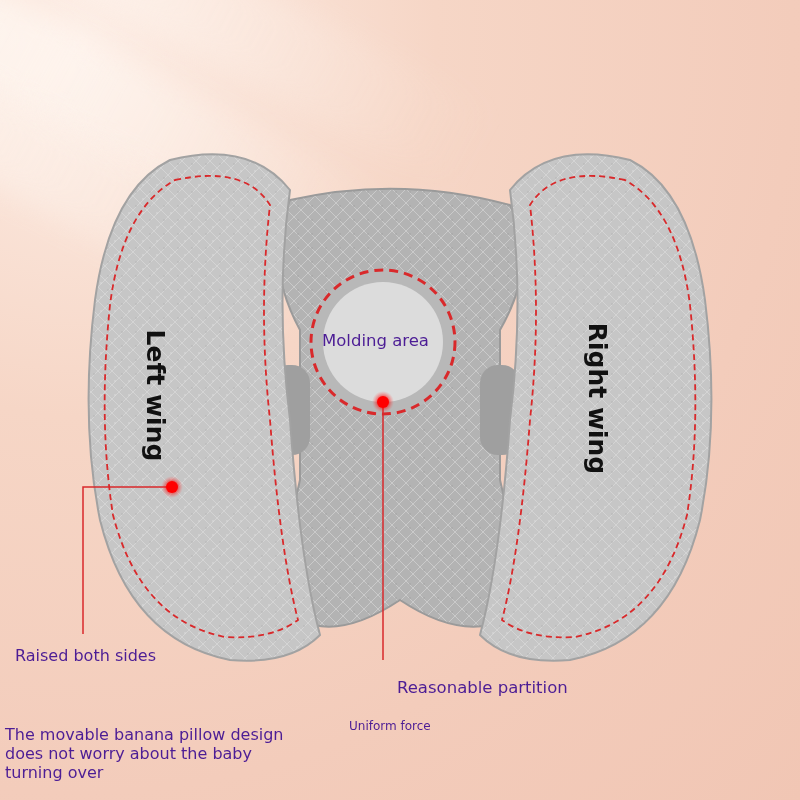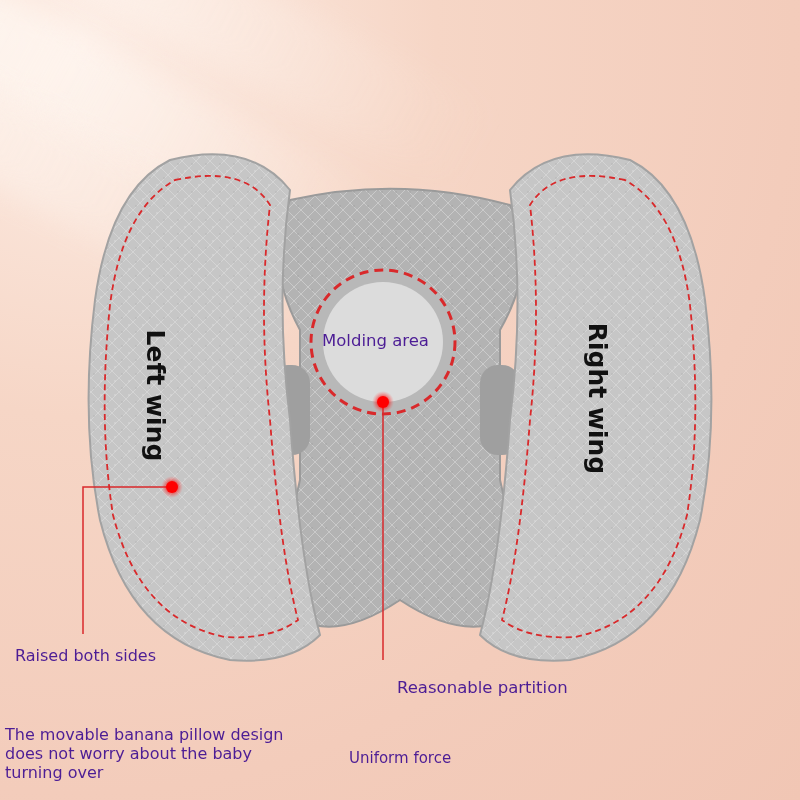--- a/index.html
+++ b/index.html
@@ -12,21 +12,21 @@
     .light-ray.r2 { top:40px; left:-90px; width:480px; opacity:0.7; }
     .light-ray.r3 { top:-120px; left:60px; width:500px; opacity:0.6; }
     svg.pillow { position:absolute; left:0; top:0; }
     .label { position:absolute; color:#4c1d95; font-weight:normal; white-space:nowrap; }
     .wing-label { position:absolute; font-weight:bold; font-size:25px; color:#111;
       transform: rotate(90deg); transform-origin: center; white-space:nowrap; }
     .molding { left:322px; top:331px; font-size:16.5px; }
     .raised { left:15px; top:646px; font-size:16px; }
     .desc { left:5px; top:725px; font-size:16px; line-height:19px; white-space:normal; width:280px; }
     .partition { left:349px; top:678px; font-size:16.5px;margin-left:48px; }
-    .uniform { left:349px; top:719px; font-size:15px;margin-top:30px; }
+    .uniform { left:349px; top:719px; font-size:12px; }
   </style>
 </head>
 <body>
 
 <div class="light-ray"></div>
 <div class="light-ray r2"></div>
 <div class="light-ray r3"></div>
 
 <svg class="pillow" width="800" height="800" viewBox="0 0 800 800">
   <defs>

